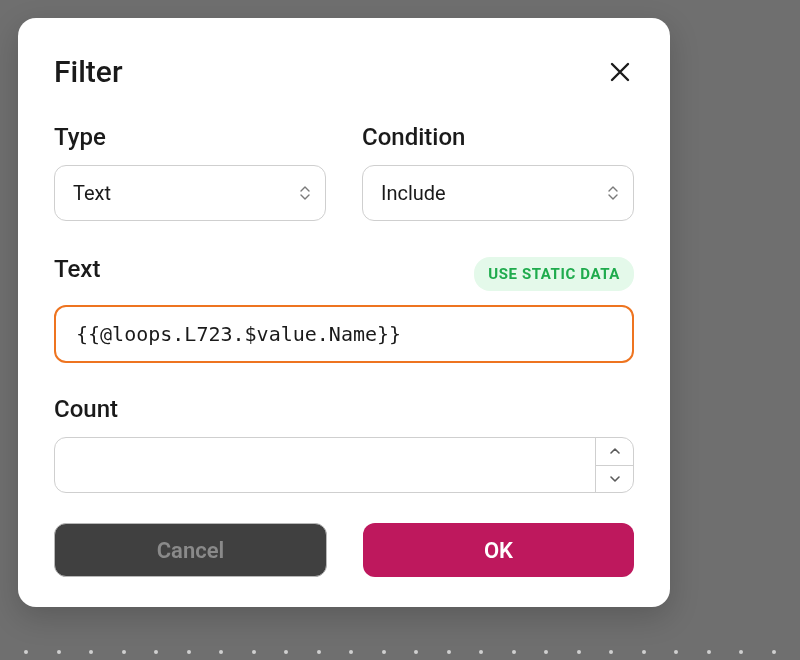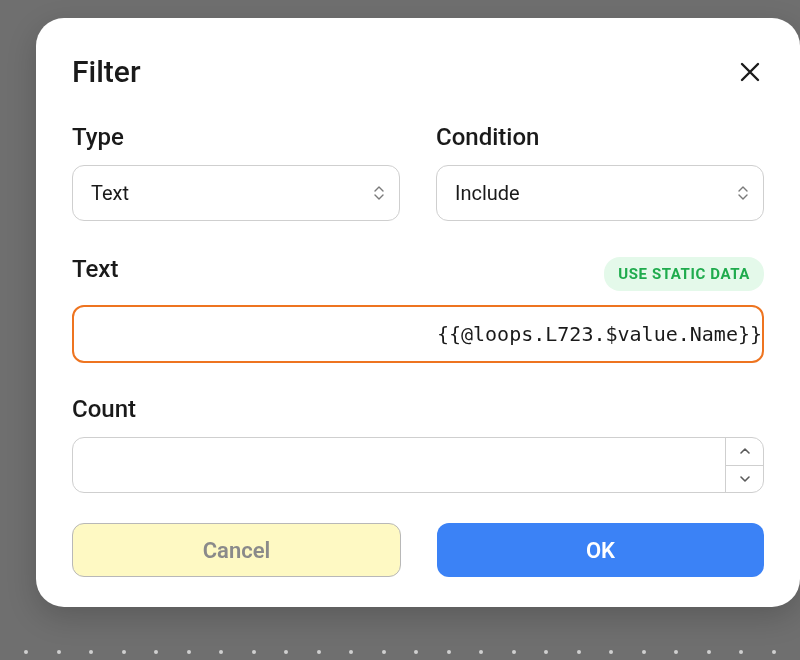--- a/index.html
+++ b/index.html
@@ -31,25 +31,25 @@
   }
   .dotrow span {
     width: 4px;
     height: 4px;
     border-radius: 50%;
     background: #cfcfcf;
   }
 
   .modal {
     position: absolute;
-    left: 36px;
+    left: 18px;
     top: 18px;
-    width: 764px;
+    width: 652px;
     background: #ffffff;
-    border-radius: 28px;
+    border-radius: 18px;
     padding: 36px 36px 30px 36px;
     box-shadow: 0 10px 30px rgba(0,0,0,0.18);
   }
 
   .modal-header {
     display: flex;
     align-items: center;
     justify-content: space-between;
     margin-bottom: 34px;
   }
@@ -125,27 +125,26 @@
     border-radius: 16px;
     cursor: pointer;
     margin-top: 10px;
   }
 
   .text-input {
     width: 100%;
     height: 58px;
     border: 2px solid #ee7420;
     border-radius: 12px;
-    padding: 0 0;
+    padding: 0 20px;
     font-family: ui-monospace, "SFMono-Regular", Menlo, Consolas, monospace;
     font-size: 20px;
     color: #1a1a1a;
     outline: none;
     margin-bottom: 32px;
-    text-align: right;
   }
 
   .count-group { margin-bottom: 30px; }
 
   .count-wrap {
     display: flex;
     border: 1px solid #cfcfcf;
     border-radius: 12px;
     overflow: hidden;
     height: 56px;
@@ -185,26 +184,26 @@
     border-radius: 12px;
     display: flex;
     align-items: center;
     justify-content: center;
     font-size: 22px;
     font-weight: 600;
     cursor: pointer;
   }
   .btn-cancel {
     border: 1px solid #b8b8b8;
-    background: #fef9c3;
+    background: #404040;
     color: #8a8a8a;
   }
   .btn-ok {
     border: none;
-    background: #3b82f6;
+    background: #be185d;
     color: #ffffff;
   }
 </style>
 </head>
 <body>
 
 <div class="backdrop">
 
   <div class="modal">
 

